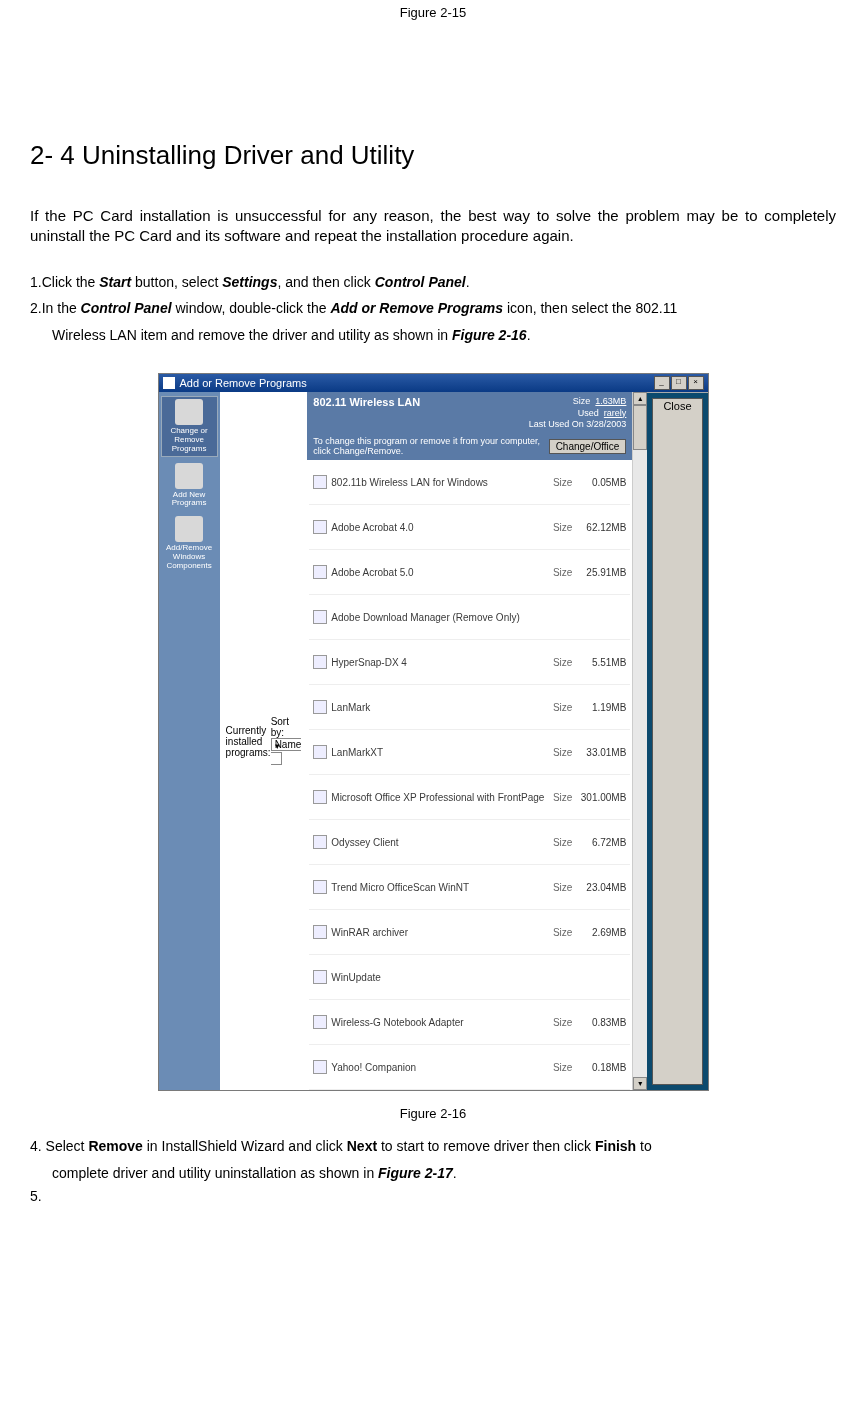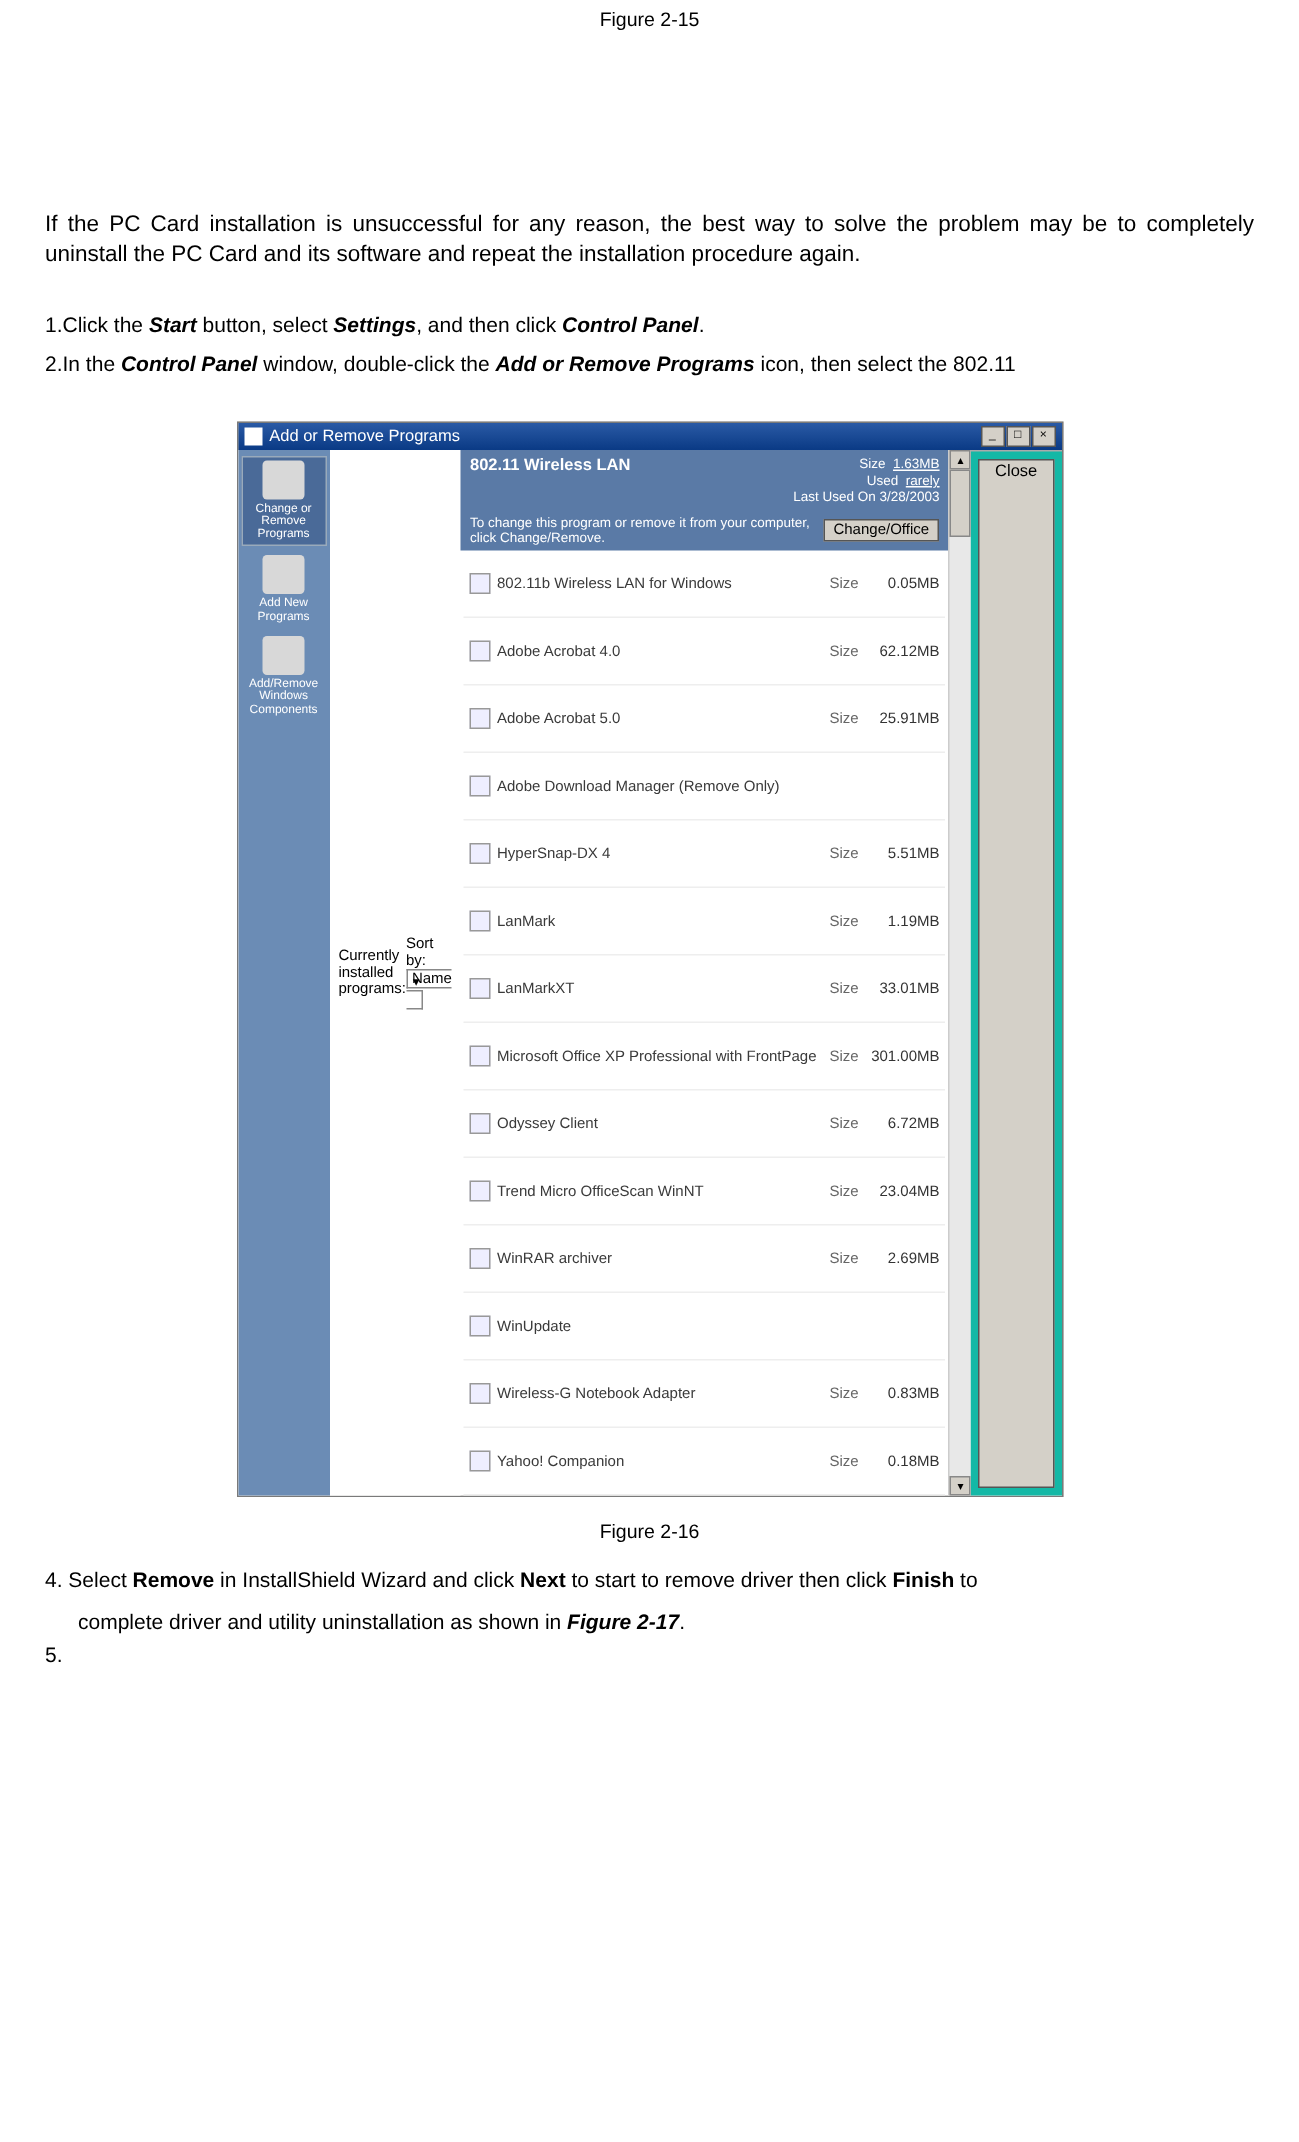--- a/index.html
+++ b/index.html
@@ -174,21 +174,21 @@
     flex:0 0 12px;
     border:1px solid #999;
     background:#eef;
   }
   .progrow .pname { flex:1; white-space:nowrap; overflow:hidden; text-overflow:ellipsis;}
   .progrow .psize-lbl { width:28px; text-align:right; color:#666;}
   .progrow .psize-val { width:54px; text-align:right; color:#333;}
   .bottombar {
     display:flex; justify-content:flex-end;
     padding:5px;
-    background:#14b8a6;
+    background:#0c4a6e;
     border-top:1px solid #aaa;
   }
   .close-btn {
     border:1px solid #555;
     background:#d4d0c8;
     padding:1px 10px;
     font-size:11px;
   }
   .scrollbar {
     width:14px;
@@ -232,29 +232,33 @@
     padding-bottom:20px;
   }
 </style>
 </head>
 <body>
 
 <div class="page">
 
   <div class="fig-top">Figure 2-15</div>
 
+  <h2 class="section-title">2- 4 Uninstalling Driver and Utility</h2>
 
   <p class="intro">If the PC Card installation is unsuccessful for any reason, the best way to solve the problem may be to completely uninstall the PC Card and its software and repeat the installation procedure again.</p>
 
   <div class="steps">
     <div class="step">
       <span>1.Click the </span><b><i>Start</i></b><span> button, select </span><b><i>Settings</i></b><span>, and then click </span><b><i>Control Panel</i></b><span>.</span>
     </div>
     <div class="step">
       <span>2.In the </span><b><i>Control Panel</i></b><span> window, double-click the </span><b><i>Add or Remove Programs</i></b><span> icon, then select the 802.11</span>
+    </div>
+    <div class="step indent">
+      <span>Wireless LAN item and remove the driver and utility as shown in </span><b><i>Figure 2-16</i></b><span>.</span>
     </div>
   </div>
 
   <div class="screenshot-wrap">
     <div class="win">
       <div class="titlebar">
         <span class="t-icon"></span>
         <span>Add or Remove Programs</span>
         <span class="spacer"></span>
         <span class="win-btns">

